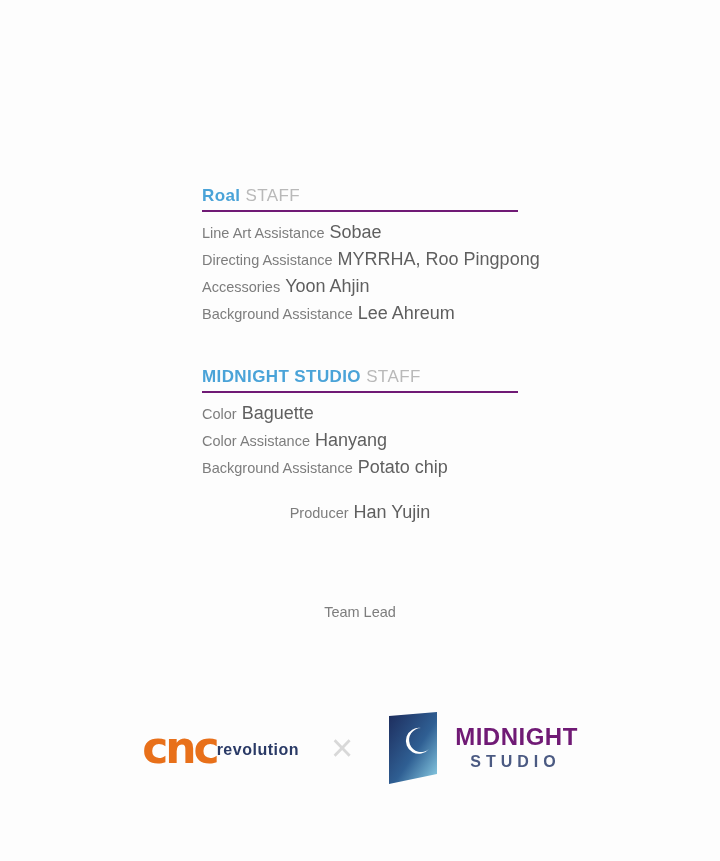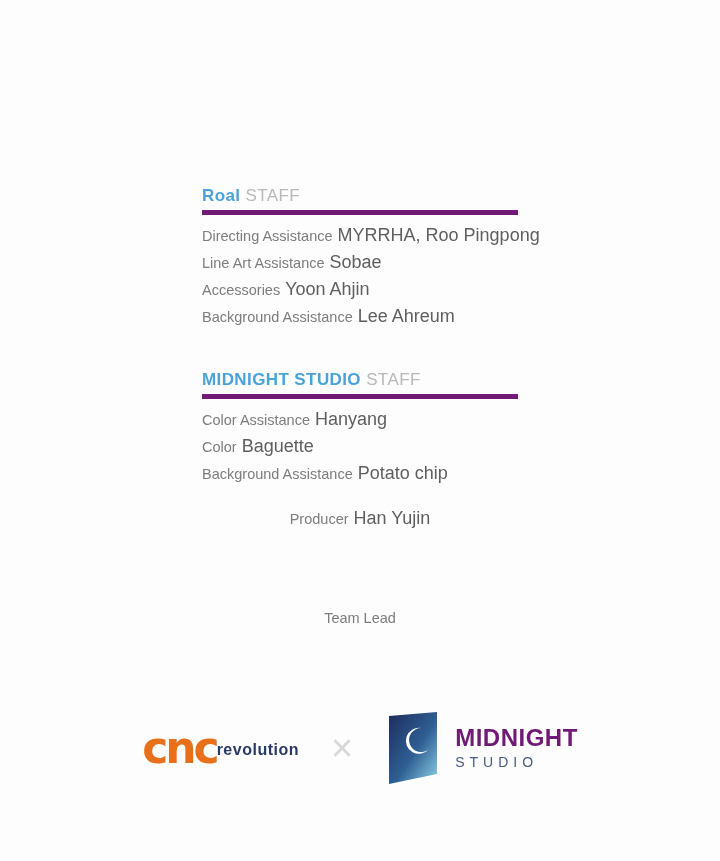--- a/index.html
+++ b/index.html
@@ -30,21 +30,21 @@
 
   
   .section {
     width: 316px;
     margin: 0 auto;
   }
   .section-head {
     font-size: 17px;
     letter-spacing: 0.4px;
     padding-bottom: 4px;
-    border-bottom: 5px solid #701a75;
+    border-bottom: 2px solid #701a75;
     white-space: nowrap;
   }
   .section-head.left { text-align: left; }
   .section-head.right { text-align: left; }
   .head-accent {
     color: #4aa3d8;
     font-weight: bold;
   }
   .head-plain {
     color: #b9b9b9;
@@ -137,48 +137,49 @@
     flex-direction: column;
     line-height: 1;
   }
   .midnight-title {
     font-size: 24px;
     font-weight: bold;
     color: #701a75;
     letter-spacing: 0.5px;
   }
   .midnight-sub {
-    font-size: 14px;
+    font-size: 16px;
     color: #4b5a82;
     letter-spacing: 5px;
     margin-top: 5px;
-    text-align: left;
+    text-align: center;
     padding-right: 2px;
+    font-weight: bold;
   }
 </style>
 </head>
 <body>
 
 <div class="page">
 
   <div class="credits">
 
     <div class="section">
       <div class="section-head left">
         <span class="head-accent">Roal</span>
         <span class="head-plain">STAFF</span>
       </div>
       <div class="rows">
         <div class="row left">
+          <span class="role">Line Art Assistance</span>
+          <span class="name">Sobae</span>
+        </div>
+        <div class="row left">
           <span class="role">Directing Assistance</span>
           <span class="name">MYRRHA, Roo Pingpong</span>
-        </div>
-        <div class="row left">
-          <span class="role">Line Art Assistance</span>
-          <span class="name">Sobae</span>
         </div>
         <div class="row left">
           <span class="role">Accessories</span>
           <span class="name">Yoon Ahjin</span>
         </div>
         <div class="row left">
           <span class="role">Background Assistance</span>
           <span class="name">Lee Ahreum</span>
         </div>
       </div>
@@ -186,26 +187,26 @@
 
     <div class="spacer-1"></div>
 
     <div class="section">
       <div class="section-head right">
         <span class="head-accent">MIDNIGHT STUDIO</span>
         <span class="head-plain">STAFF</span>
       </div>
       <div class="rows">
         <div class="row left">
+          <span class="role">Color</span>
+          <span class="name">Baguette</span>
+        </div>
+        <div class="row left">
           <span class="role">Color Assistance</span>
           <span class="name">Hanyang</span>
-        </div>
-        <div class="row left">
-          <span class="role">Color</span>
-          <span class="name">Baguette</span>
         </div>
         <div class="row left">
           <span class="role">Background Assistance</span>
           <span class="name">Potato chip</span>
         </div>
         <div class="spacer-2"></div>
         <div class="row center">
           <span class="role">Producer</span>
           <span class="name">Han Yujin</span>
         </div>

